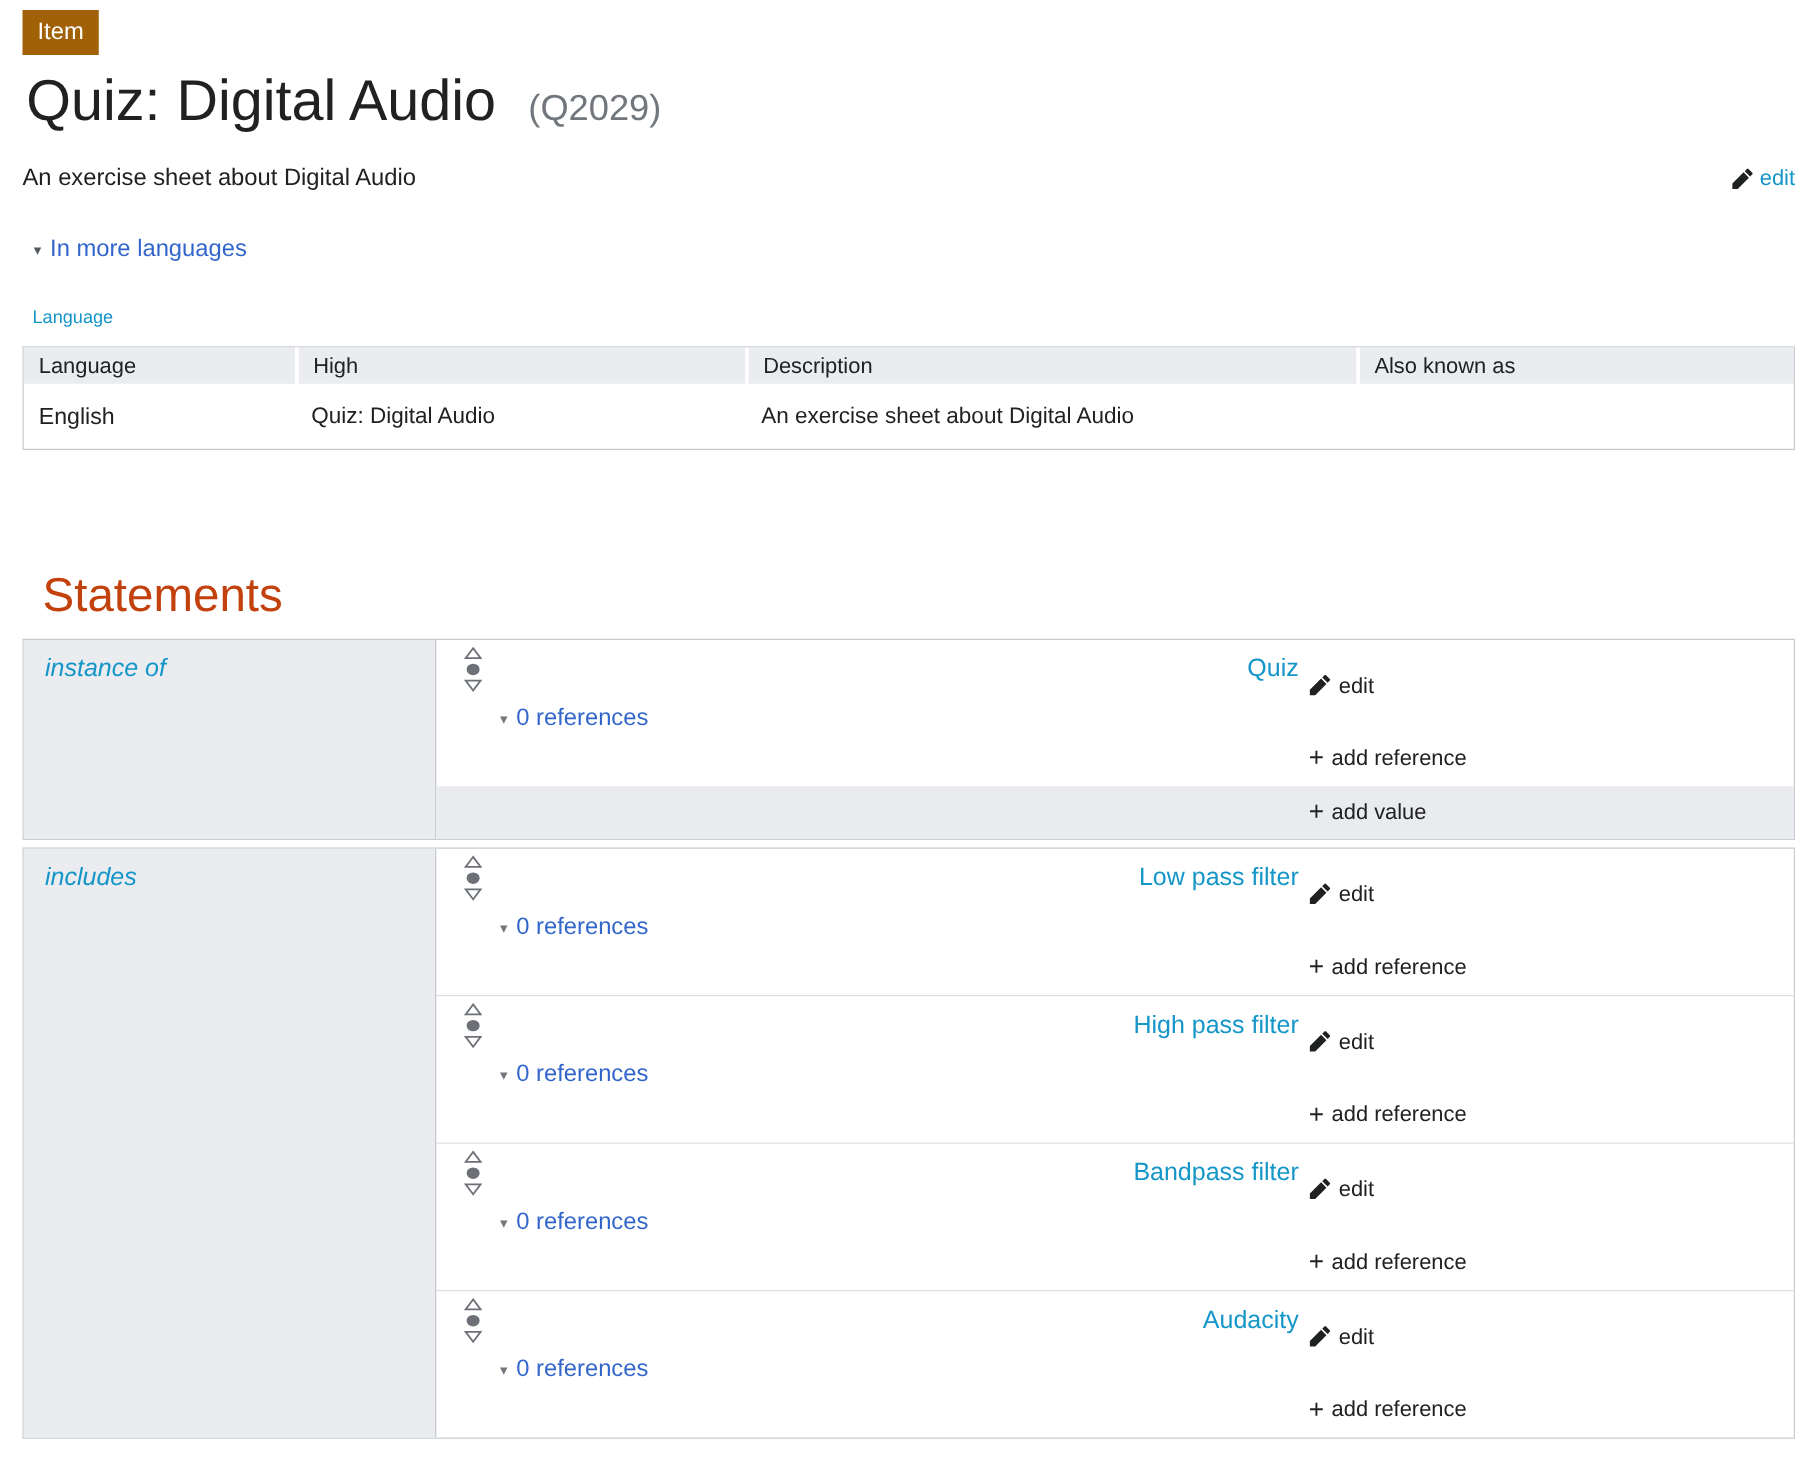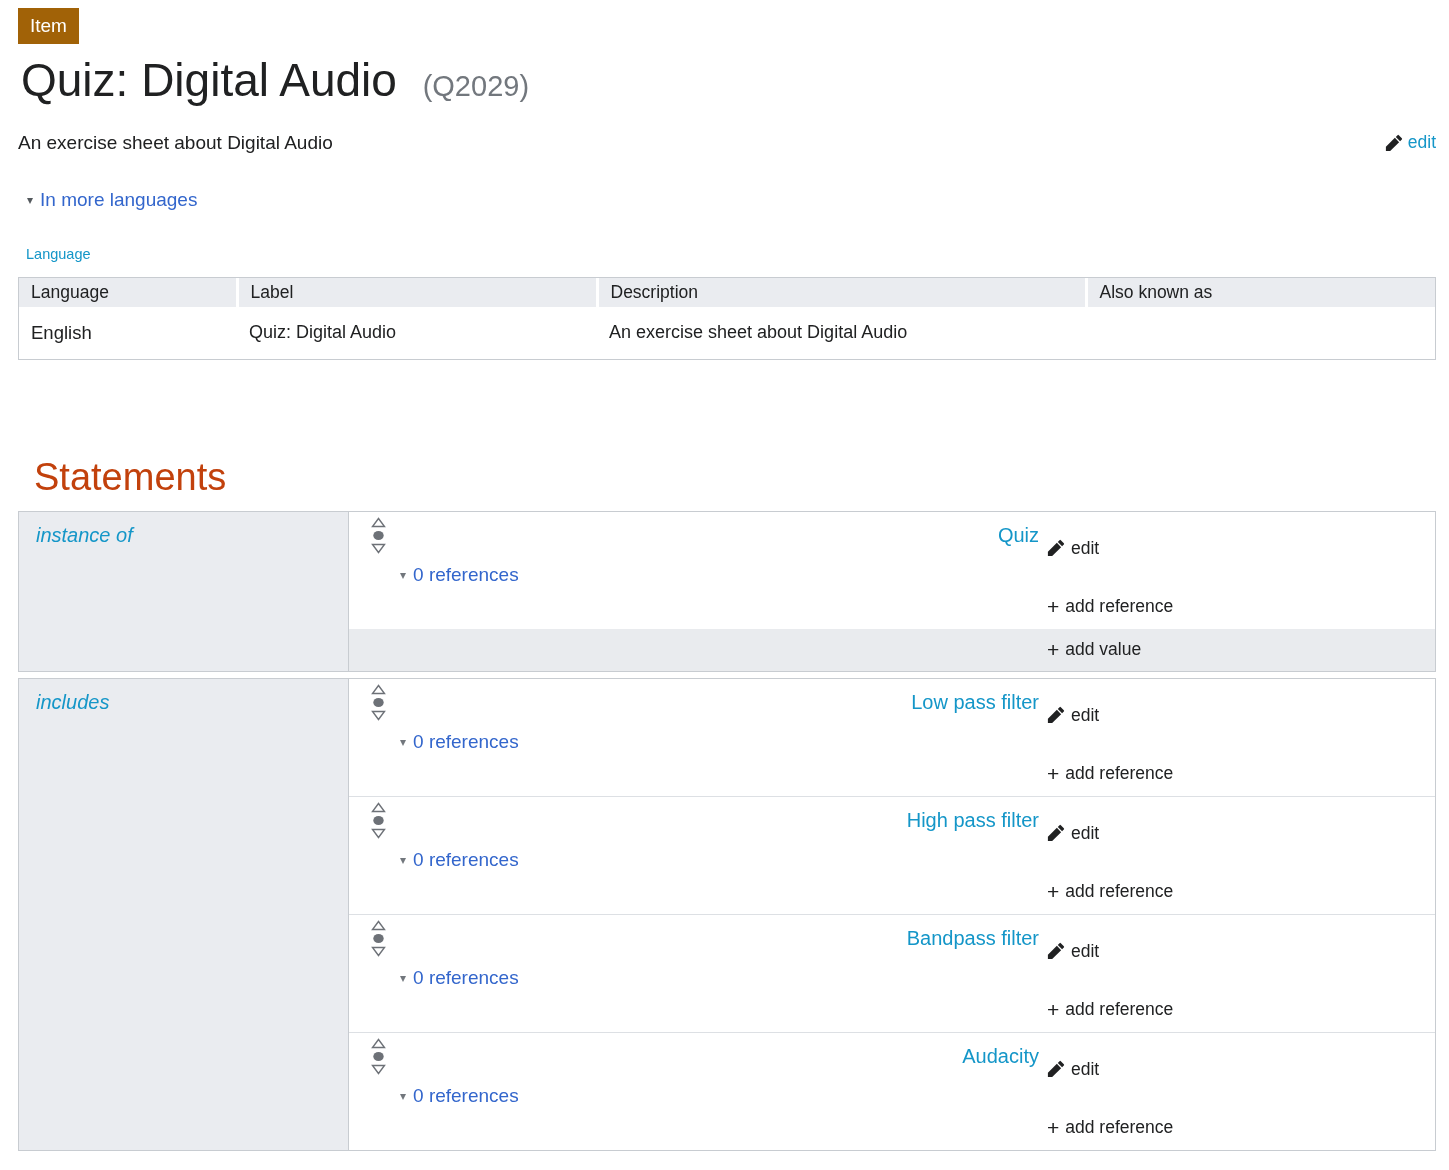--- a/index.html
+++ b/index.html
@@ -90,21 +90,21 @@
     <table class="lang">
       <colgroup>
           <col class="c1">
           <col class="c2">
           <col class="c3">
           <col class="c4">
         </colgroup>
       <thead>
         <tr>
           <th>Language</th>
-          <th>Label</th>
+          <th>High</th>
           <th>Description</th>
           <th>Also known as</th>
         </tr>
       </thead>
       <tbody id="lang-rows">
   <tr>
     <td class="lang-name">English</td>
     <td>Quiz: Digital Audio</td>
     <td>An exercise sheet about Digital Audio</td>
     <td></td>

